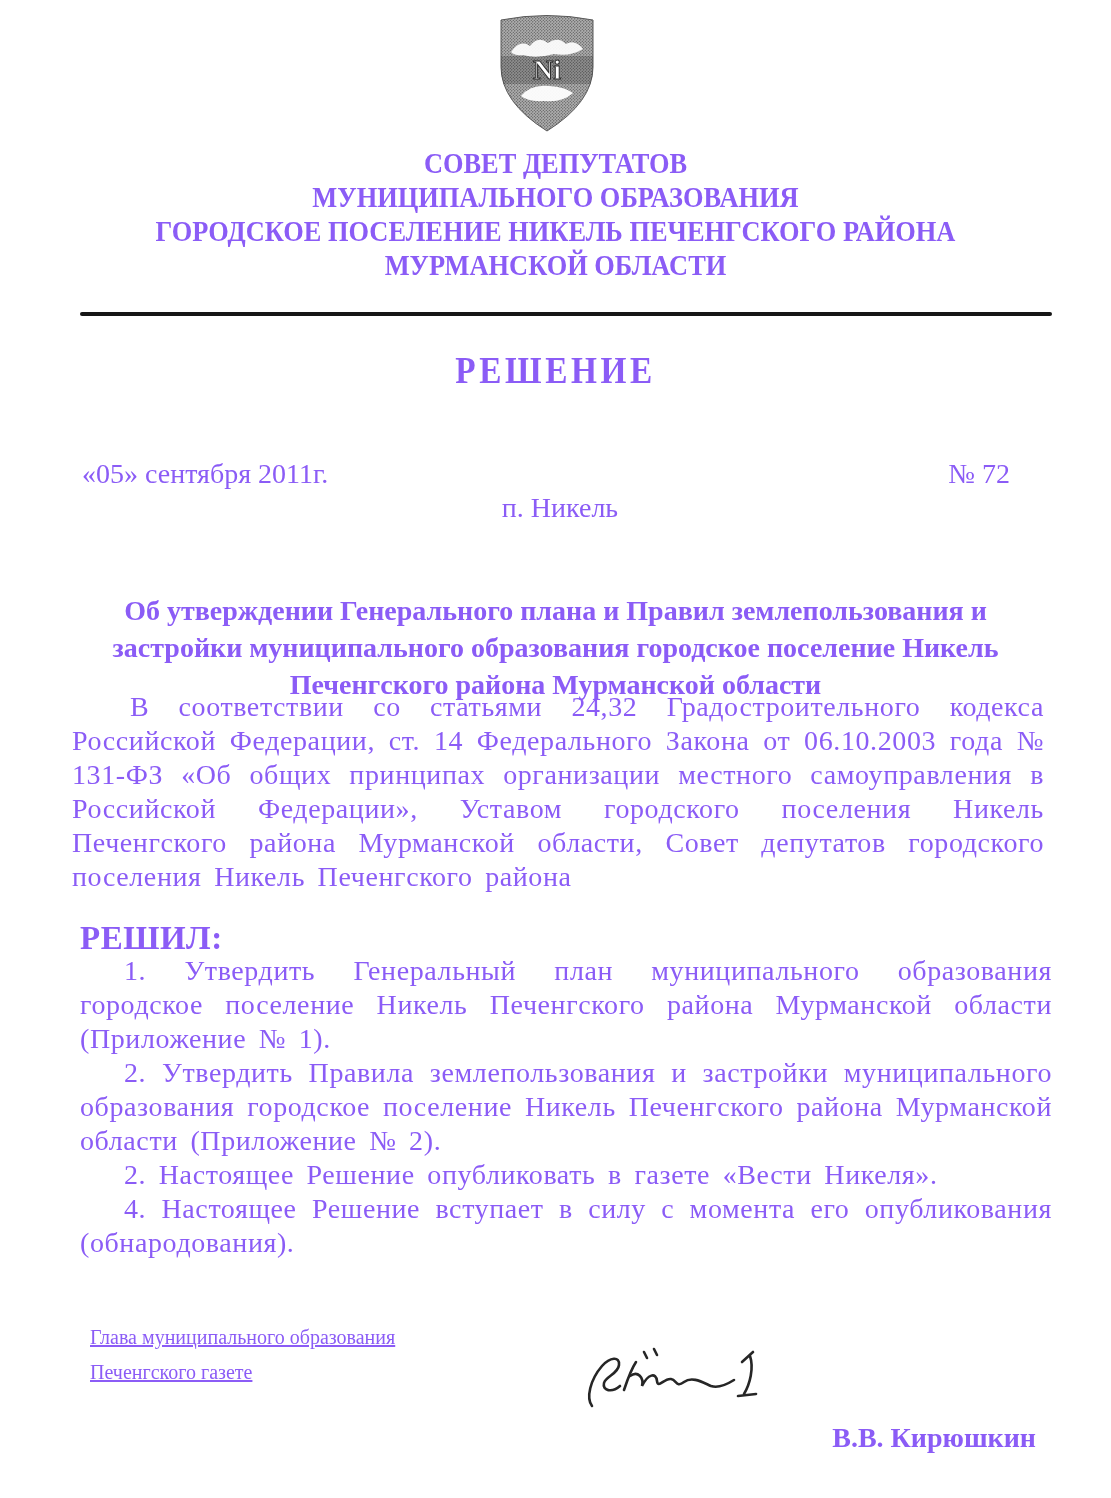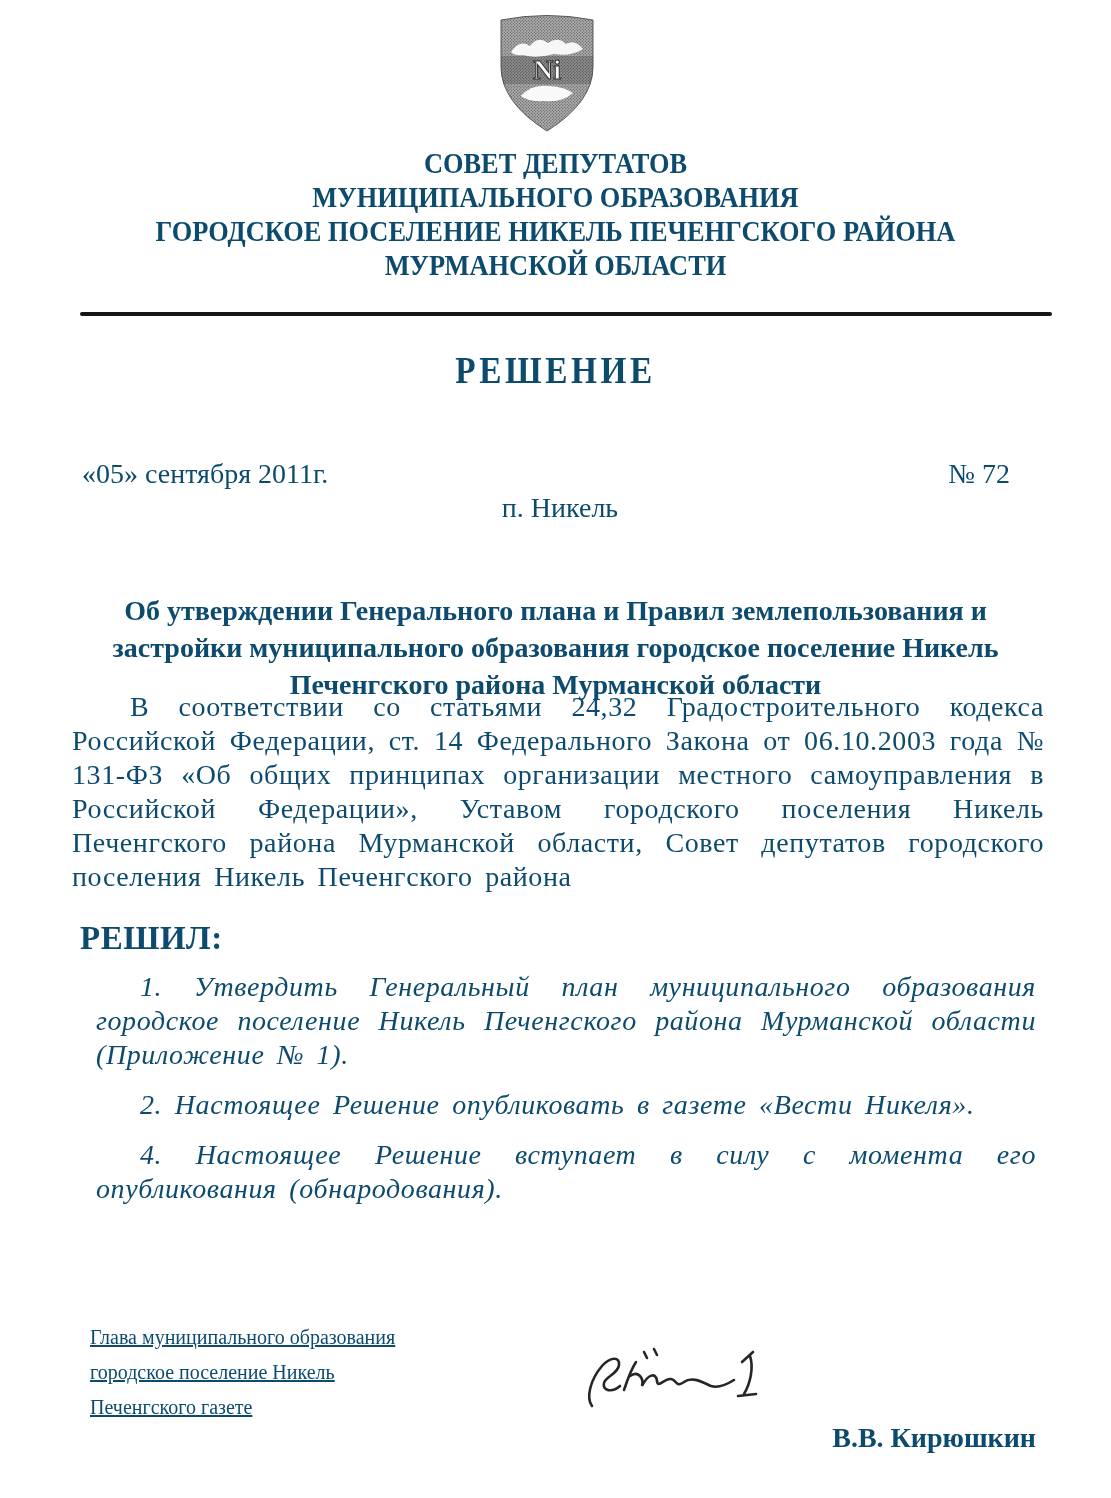--- a/index.html
+++ b/index.html
@@ -2,21 +2,21 @@
 <html lang="ru"><head>
 <meta charset="utf-8">
 <style>
   html, body { margin: 0; padding: 0; background: #e8e8e8; }
   .page {
     position: relative;
     width: 1111px;
     height: 1498px;
     margin: 0 auto;
     background: #ffffff;
-    color: #0c4a6e;
+    color: #8b5cf6;
     font-family: "Liberation Serif", "DejaVu Serif", serif;
     overflow: hidden;
   }
 
   
   .emblem {
     position: absolute;
     left: 496px; top: 12px;
     width: 102px; height: 122px;
   }
@@ -105,23 +105,22 @@
     font-weight: bold;
     letter-spacing: 0.5px;
   }
 
   .items {
     position: absolute;
     left: 80px; top: 954px;
     width: 972px;
   }
   .items p {
-    margin: 16px;
+    margin: 0;
     text-indent: 44px;
-    font-style: italic;
   }
 
   
   .sig-titles {
     position: absolute;
     left: 90px; top: 1320px;
     font-size: 20px;
     line-height: 35px;
     text-decoration: underline;
   }
@@ -186,27 +185,27 @@
     <div>застройки муниципального образования городское поселение Никель</div>
     <div>Печенгского района Мурманской области</div>
   </div>
 
   <div class="preamble body-text">В соответствии со статьями 24,32 Градостроительного кодекса Российской Федерации, ст. 14 Федерального Закона от 06.10.2003 года № 131-ФЗ «Об общих принципах организации местного самоуправления в Российской Федерации», Уставом городского поселения Никель Печенгского района Мурманской области, Совет депутатов городского поселения Никель Печенгского района</div>
 
   <div class="resolved">РЕШИЛ:</div>
 
   <div class="items body-text">
     <p>1. Утвердить Генеральный план муниципального образования городское поселение Никель Печенгского района Мурманской области (Приложение № 1).</p>
+    <p>2. Утвердить Правила землепользования и застройки муниципального образования городское поселение Никель Печенгского района Мурманской области (Приложение № 2).</p>
     <p>2. Настоящее Решение опубликовать в газете «Вести Никеля».</p>
     <p>4. Настоящее Решение вступает в силу с момента его опубликования (обнародования).</p>
   </div>
 
   <div class="sig-titles">
     <div>Глава муниципального образования</div>
-    <div>городское поселение Никель</div>
     <div>Печенгского газете</div>
   </div>
 
   <svg class="sig-scribble" viewBox="0 0 200 76" aria-hidden="true">
     <g fill="none" stroke="#262626" stroke-width="2.6" stroke-linecap="round">
       <path d="M14,70 C8,62 12,44 24,30 C32,21 42,20 41,29 C40,38 28,40 26,47 C24,55 34,57 42,50"></path>
       <path d="M46,54 C50,42 54,32 58,26"></path>
       <path d="M52,40 C60,34 66,42 64,50 C70,38 78,36 79,45 C80,53 86,42 93,43 C99,44 98,52 106,46 C114,40 124,46 133,50 C139,52 148,49 156,44"></path>
       <path d="M66,16 L69,22"></path>
       <path d="M76,13 L79,19"></path>

